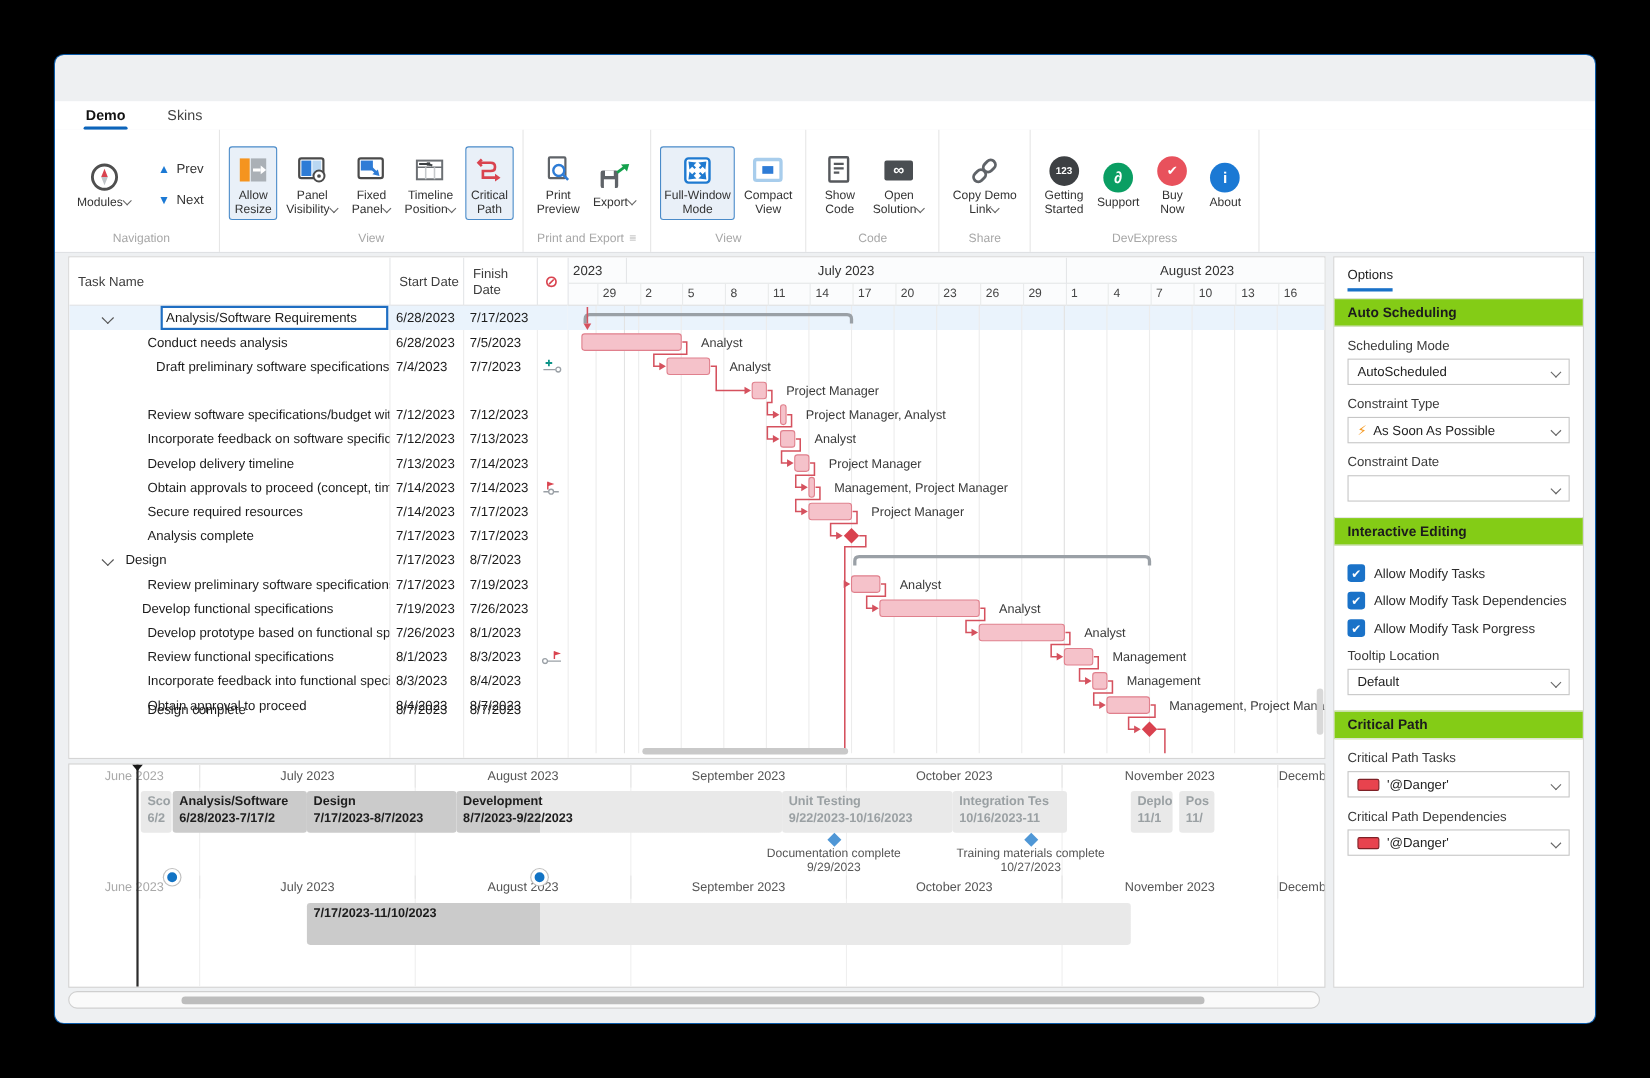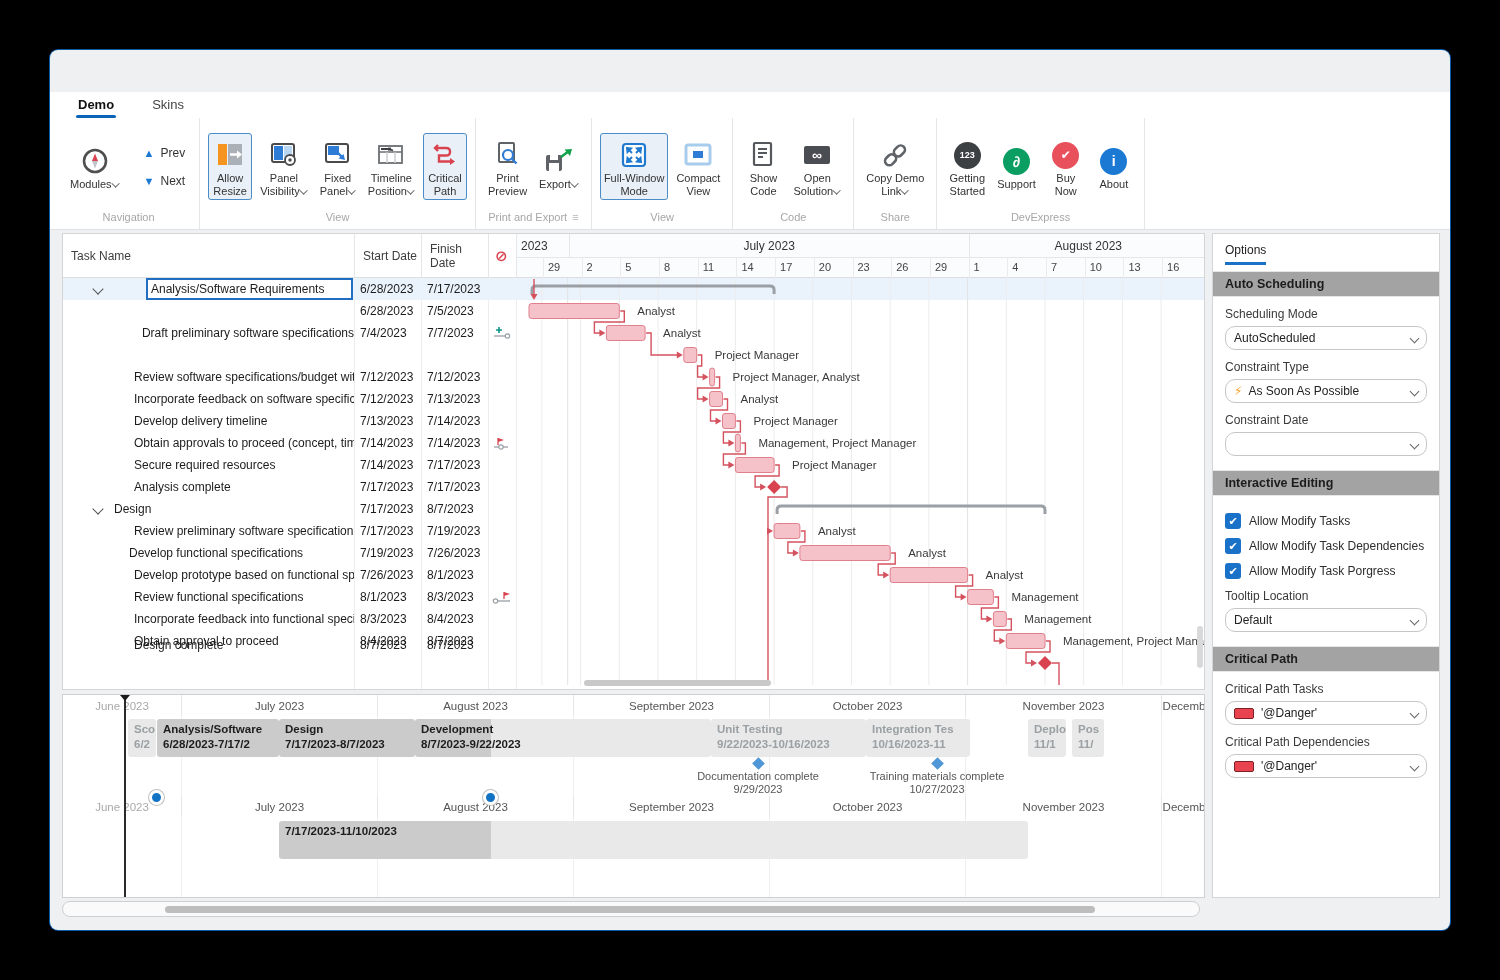--- a/index.html
+++ b/index.html
@@ -52,23 +52,23 @@
   .tl-mlab{position:absolute;text-align:center;font-size:11px;color:#565656;line-height:13px;}
   .tl-today{position:absolute;top:0;bottom:0;width:2px;background:#2b2b2b;}
   .tl-todaytri{position:absolute;top:0;width:0;height:0;border:5px solid transparent;border-top:6px solid #1a1a1a;}
   .tl-handle{position:absolute;width:15px;height:15px;border-radius:50%;background:#1273c4;border:3px solid #fff;box-shadow:0 0 0 1px #bfbfbf;}
   .bscroll{position:absolute;left:12px;top:851px;width:1138px;height:16px;border:1px solid #cfcfcf;border-radius:8px;background:#fafafa;}
   .bscroll .thumb{position:absolute;left:102px;top:4px;width:930px;height:7px;border-radius:4px;background:#bdbdbd;}
   
   .opt-panel{position:absolute;left:1162px;top:183px;width:228px;height:665px;background:#fff;border:1px solid #d5d5d5;padding:0 12px;overflow:hidden;}
   .opt-tab{padding:9px 0 6px;font-size:12px;color:#222;}
   .opt-tab span{display:inline-block;padding-bottom:5px;border-bottom:3px solid #1971c8;}
-  .opt-sec{margin:0 -12px;background:#a3a3a3;border-top:1px solid #e6e6e6;border-bottom:1px solid #e6e6e6;padding:5px 12px;font-size:12.5px;font-weight:bold;color:#1c1c1c;}
+  .opt-sec{margin:0 -12px;background:#84cc16;border-top:1px solid #e6e6e6;border-bottom:1px solid #e6e6e6;padding:5px 12px;font-size:12.5px;font-weight:bold;color:#1c1c1c;}
   .opt-label{font-size:12px;color:#3a3a3a;margin:10px 0 5px;}
-  .dd{height:24px;border:1px solid #c6c6c6;border-radius:10px;background:#fff;display:flex;align-items:center;padding:0 8px;font-size:12px;color:#222;position:relative;}
+  .dd{height:24px;border:1px solid #c6c6c6;border-radius:0;background:#fff;display:flex;align-items:center;padding:0 8px;font-size:12px;color:#222;position:relative;}
   .dd .ddchev{position:absolute;right:8px;top:8px;width:7px;height:7px;border-left:1.5px solid #666;border-bottom:1.5px solid #666;transform:rotate(-45deg);}
   .cbrow{display:flex;align-items:center;gap:8px;margin:9px 0;font-size:12px;color:#2d2d2d;}
   .cbx{width:16px;height:16px;border-radius:3px;background:#1a72c8;color:#fff;font-size:11px;display:flex;align-items:center;justify-content:center;}
   .swatch{display:inline-block;width:20px;height:11px;background:#e8434e;border:1.5px solid #7e2026;border-radius:2px;margin-right:7px;}
   .gap8{height:8px;} .gap14{height:14px;}
 </style>
 </head>
 <body>
 
 <div class="stage">
@@ -361,20 +361,23 @@
         <div class="trow" style="top: 44px; background: rgb(234, 243, 252);">
           <span class="rowchev"></span>
           <div class="editbox" style="top: 0px;"></div>
           <div class="cell" style="left: 0px; width: 291px;">
             <span style="padding-left: 88px; position: relative;">Analysis/Software Requirements</span>
           </div>
           <div class="cell" style="left: 291px; width: 67px; padding-left: 6px;">6/28/2023</div>
           <div class="cell" style="left: 358px; width: 67px; padding-left: 6px;">7/17/2023</div>
         </div>
         <div class="trow" style="top: 66px;">
+          <div class="cell" style="left: 0px; width: 291px;">
+            <span style="padding-left: 71px;">Conduct needs analysis</span>
+          </div>
           <div class="cell" style="left: 291px; width: 67px; padding-left: 6px;">6/28/2023</div>
           <div class="cell" style="left: 358px; width: 67px; padding-left: 6px;">7/5/2023</div>
         </div>
         <div class="trow" style="top: 88px;">
           <div class="cell" style="left: 0px; width: 291px; justify-content: flex-end;">
             <span style="padding-left: 71px;">Draft preliminary software specifications</span>
           </div>
           <div class="cell" style="left: 291px; width: 67px; padding-left: 6px;">7/4/2023</div>
           <div class="cell" style="left: 358px; width: 67px; padding-left: 6px;">7/7/2023</div>
           <div class="cell" style="left: 425px; width: 28px; justify-content: center;">

